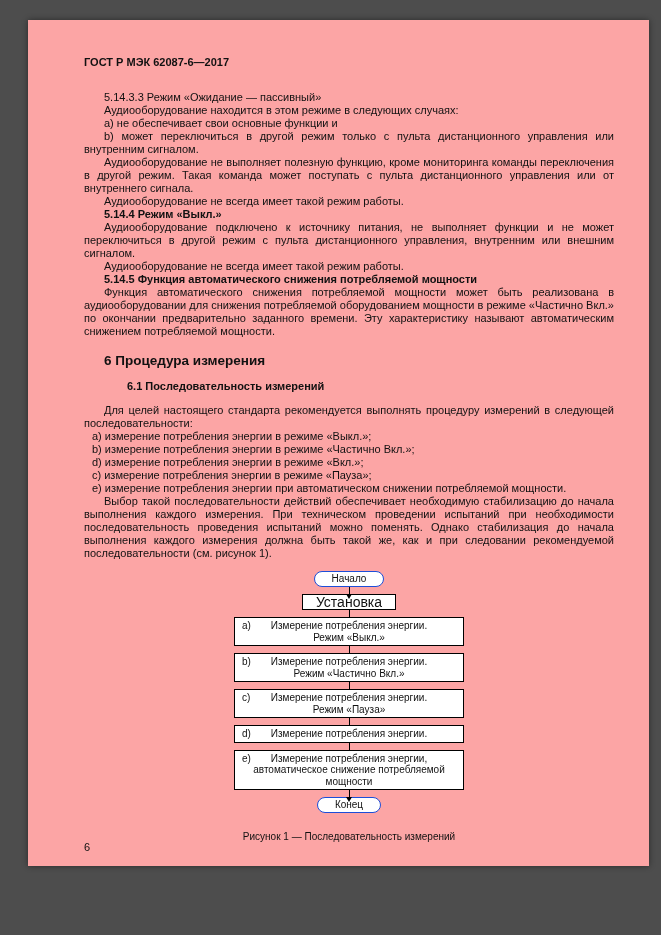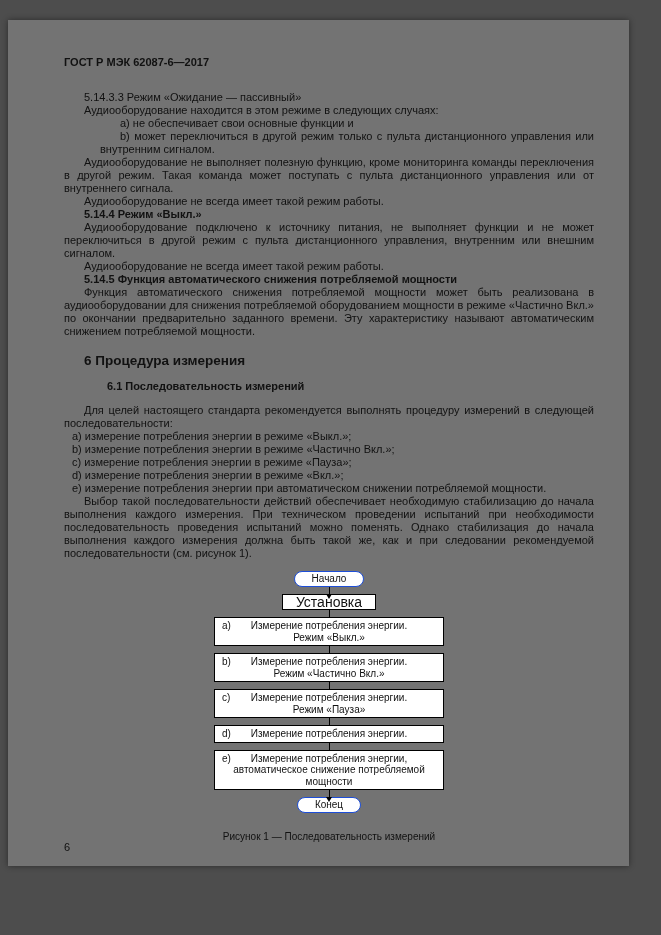--- a/index.html
+++ b/index.html
@@ -1,28 +1,28 @@
 <!DOCTYPE html>
 <html><head>
 <meta charset="utf-8">
 <style>
   * { margin:0; padding:0; box-sizing:border-box; }
   html,body { background:#4d4d4d; }
   body { font-family:"Liberation Sans", sans-serif; }
   .canvas { position:relative; width:661px; height:935px; background:#4d4d4d; overflow:hidden; }
   .page {
-    position:absolute; left:8px; top:20px; width:621px; height:846px;
-    background:#737373; color:#111; box-shadow:0 0 6px rgba(0,0,0,.45);
+    position:absolute; left:28px; top:20px; width:621px; height:846px;
+    background:#fca5a5; color:#111; box-shadow:0 0 6px rgba(0,0,0,.45);
   }
   .content { padding:36px 35px 0 56px; font-size:11px; line-height:13px; }
   .doc-header { font-weight:bold; font-size:11px; margin-bottom:22px; }
   .para { text-align:justify; text-indent:20px; }
   .bold { font-weight:bold; }
   .list-item { text-align:justify; text-indent:8px; }
-  .list-item-flush { text-align:justify; text-indent:20px;margin-left:36px; }
+  .list-item-flush { text-align:justify; text-indent:20px; }
   .h6 { font-size:13.5px; font-weight:bold; margin:16px 0 13px 20px; }
   .h61 { font-size:11px; font-weight:bold; margin:0 0 11px 20px;padding-left:23px; }
 
   
   .flowchart { display:flex; flex-direction:column; align-items:center; margin-top:11px; }
   .fc-terminal {
     border:1px solid #1d4ed8; border-radius:8px; padding:1px 17px;
     font-size:10px; line-height:12px; background:#fff;
   }
   .fc-process {
@@ -66,22 +66,22 @@
 
       <p class="para bold">5.14.5 Функция автоматического снижения потребляемой мощности</p>
       <p class="para">Функция автоматического снижения потребляемой мощности может быть реализована в аудиооборудовании для снижения потребляемой оборудованием мощности в режиме «Частично Вкл.» по окончании предварительно заданного времени. Эту характеристику называют автоматическим снижением потребляемой мощности.</p>
 
       <h2 class="h6">6 Процедура измерения</h2>
       <h3 class="h61">6.1 Последовательность измерений</h3>
 
       <p class="para">Для целей настоящего стандарта рекомендуется выполнять процедуру измерений в следующей последовательности:</p>
       <p class="list-item">a) измерение потребления энергии в режиме «Выкл.»;</p>
       <p class="list-item">b) измерение потребления энергии в режиме «Частично Вкл.»;</p>
+      <p class="list-item">d) измерение потребления энергии в режиме «Вкл.»;</p>
       <p class="list-item">c) измерение потребления энергии в режиме «Пауза»;</p>
-      <p class="list-item">d) измерение потребления энергии в режиме «Вкл.»;</p>
       <p class="list-item">e) измерение потребления энергии при автоматическом снижении потребляемой мощности.</p>
       <p class="para">Выбор такой последовательности действий обеспечивает необходимую стабилизацию до начала выполнения каждого измерения. При техническом проведении испытаний при необходимости последовательность проведения испытаний можно поменять. Однако стабилизация до начала выполнения каждого измерения должна быть такой же, как и при следовании рекомендуемой последовательности (см. рисунок 1).</p>
 
       <div class="flowchart">
 
         <div class="fc-terminal">Начало</div>
         <div class="fc-arrow"></div>
 
         <div class="fc-process">Установка</div>
         <div class="fc-arrow"></div>

